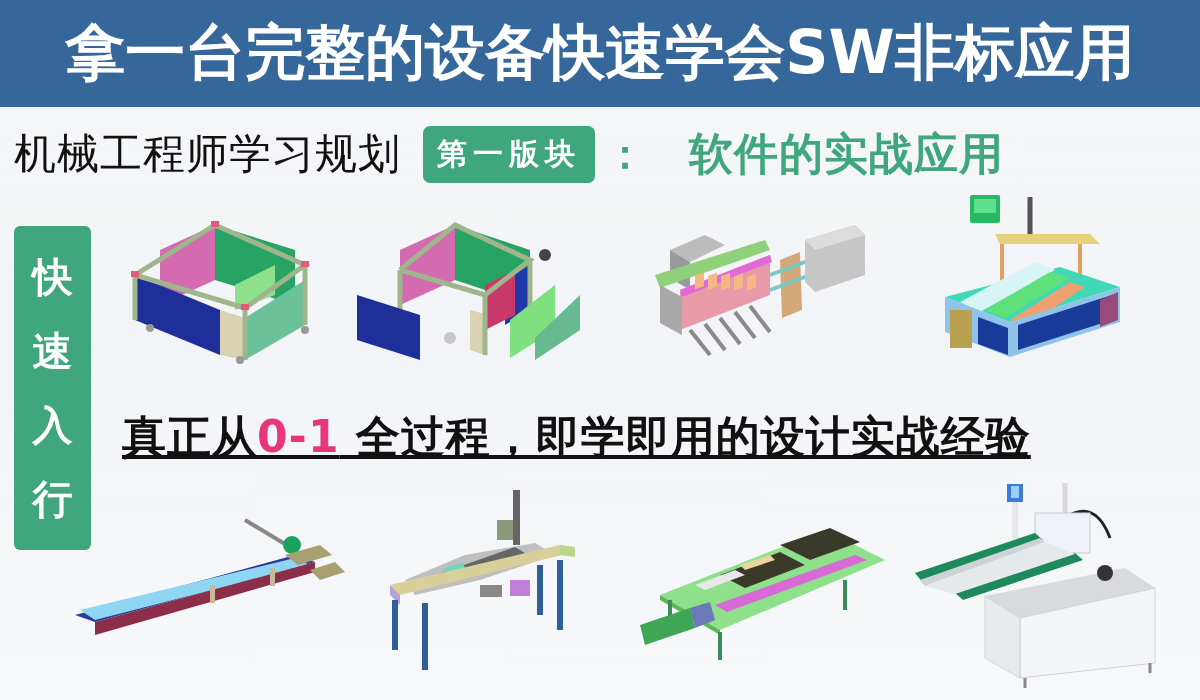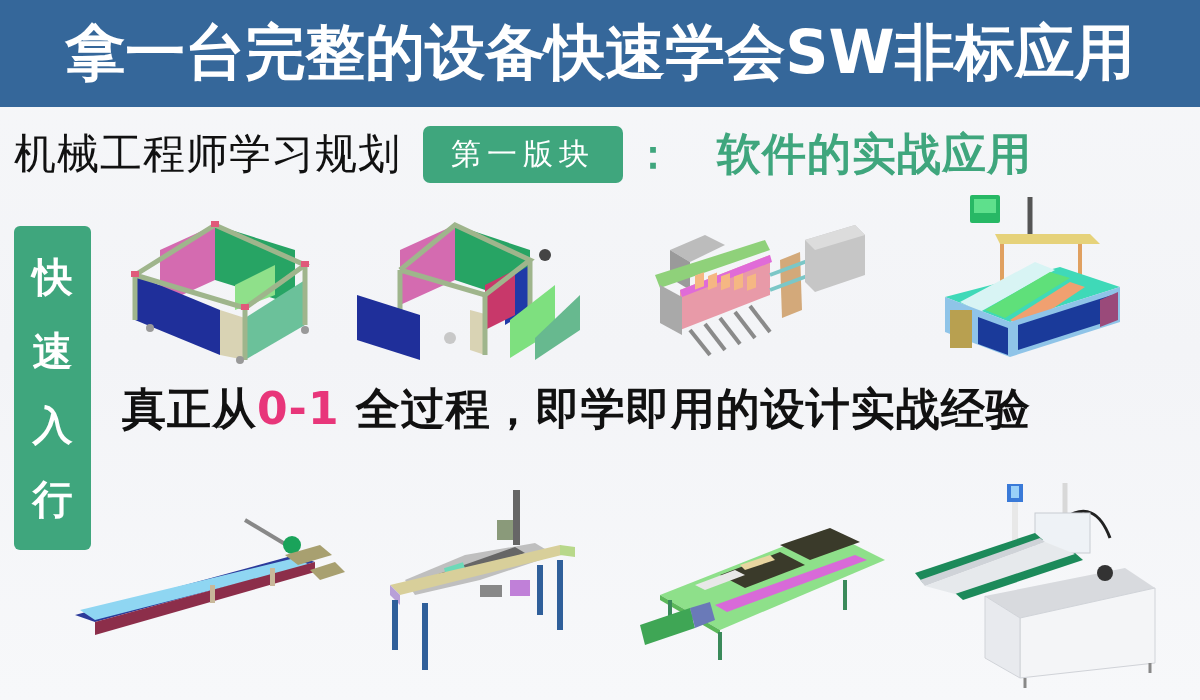--- a/index.html
+++ b/index.html
@@ -19,39 +19,39 @@
   }
   .subheader {
     position: absolute; left: 14px; top: 124px; height: 60px;
     display: flex; align-items: center;
   }
   .subheader .plan {
     font-size: 42px; color: #111; white-space: nowrap; letter-spacing: 1px;
   }
   .subheader .badge {
     margin-left: 22px; background: #3fa67d; color: #fff; border-radius: 7px;
-    font-size: 30px; font-weight: normal; padding: 8px 28px; letter-spacing: 6px;
+    font-size: 30px; font-weight: bold; padding: 8px 14px; letter-spacing: 6px;
     white-space: nowrap;
   }
   .subheader .colon {
     font-size: 40px; font-weight: bold; color: #3fa67d; margin-left: 10px; margin-right: 8px;
   }
   .subheader .section {
     font-size: 44px; font-weight: bold; color: #3fa67d; white-space: nowrap; letter-spacing: 1px; margin-left: 36px;
   }
   .side-tag {
     position: absolute; left: 14px; top: 226px; width: 77px; height: 324px;
     background: #3fa67d; border-radius: 6px;
     display: flex; flex-direction: column; align-items: center; justify-content: space-around;
     padding: 14px 0; box-sizing: border-box;
   }
   .side-tag span { color: #fff; font-size: 40px; font-weight: bold; }
   .slogan {
-    position: absolute; left: 122px; top: 380px; height: 64px;
-    font-size: 44px; font-weight: bold; color: #111; white-space: nowrap; letter-spacing: 1px;
+    position: absolute; left: 122px; top: 408px; height: 64px;
+    font-size: 44px; font-weight: bold; color: #111; white-space: nowrap; letter-spacing: 1px; text-decoration: underline;
   }
   .slogan .hl { color: #e8367a; }
   .machine { position: absolute; }
   svg { display: block; }
 </style>
 </head>
 <body>
 
 <div class="title-bar">
   <div class="title">拿一台完整的设备快速学会SW非标应用</div>

